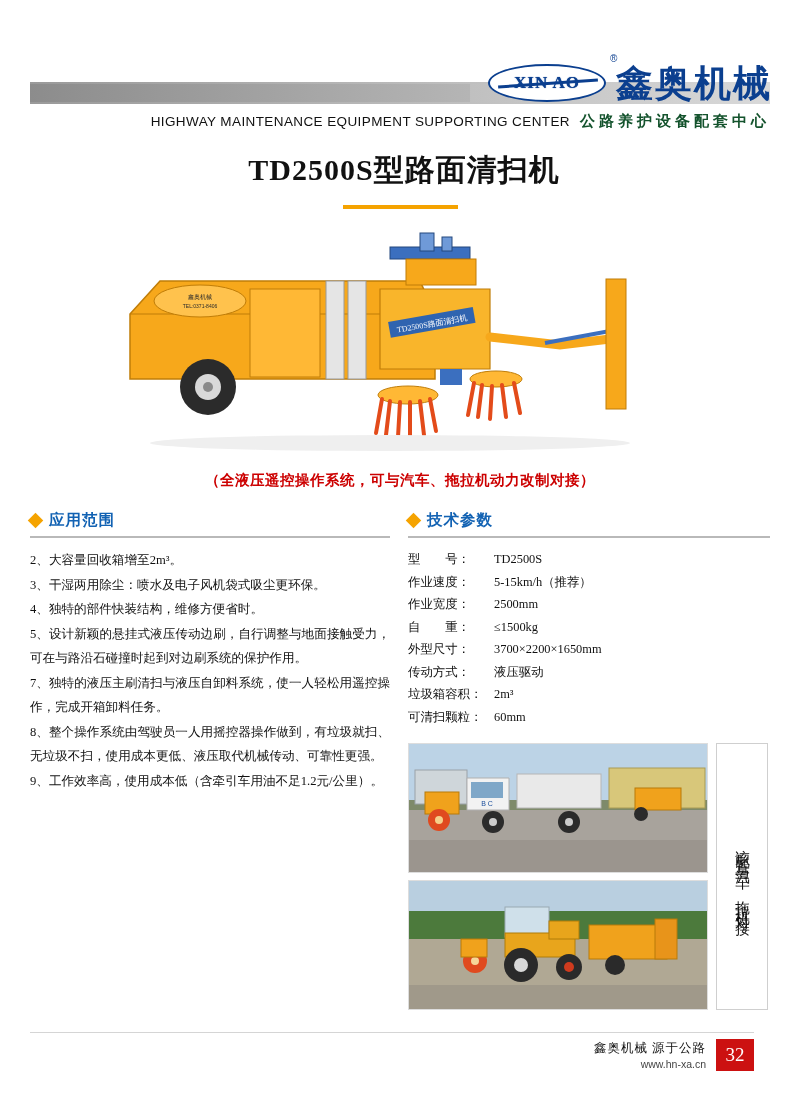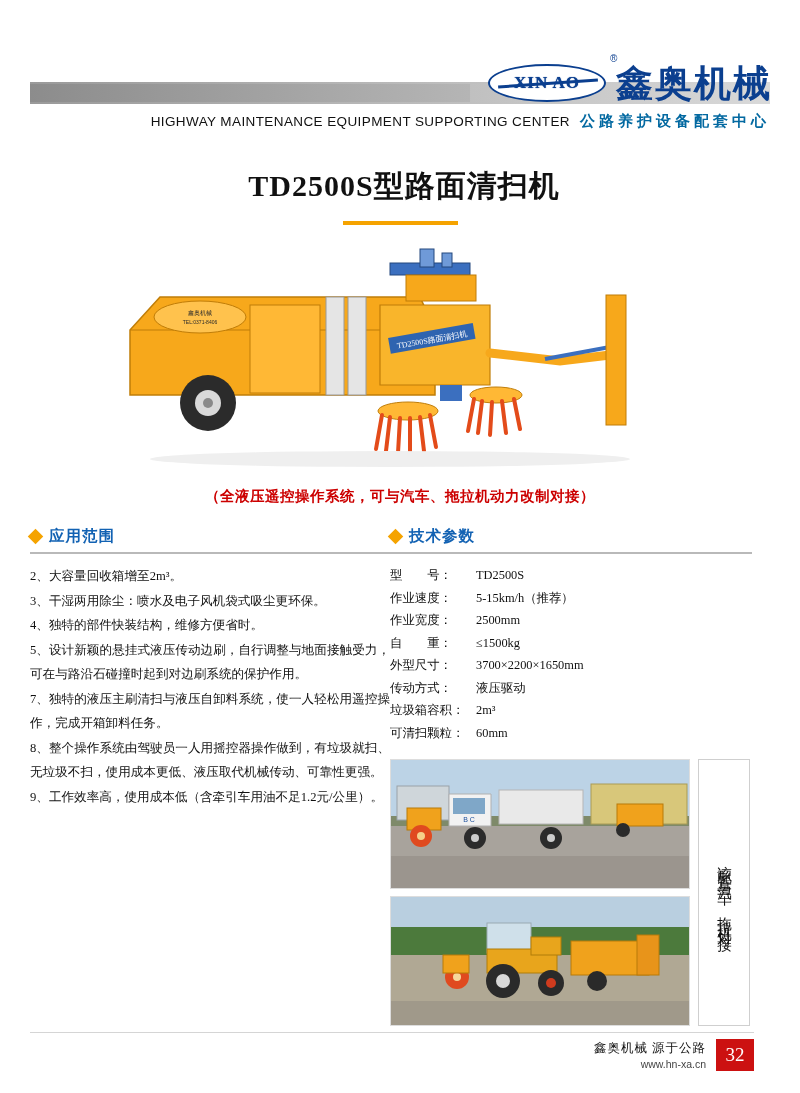--- a/index.html
+++ b/index.html
@@ -56,47 +56,47 @@
   }
   .header-sub {
     position:absolute; left:30px; top:112px; width:740px;
     display:flex; align-items:baseline; justify-content:flex-end; gap:10px;
   }
   .sub-en {
     font-size:13.5px; letter-spacing:0.4px; color:#111; font-weight:500;
     font-family:"Liberation Sans", sans-serif;
   }
   .sub-cn {
-    font-size:15px; color:#0369a1; letter-spacing:4px; font-weight:bold;
+    font-size:15px; color:#14532d; letter-spacing:4px; font-weight:bold;
     font-family:"Liberation Serif", serif;
   }
 
   
   .title {
     text-align:center; font-size:30px; font-weight:bold; color:#111;
-    font-family:"Liberation Serif", serif; margin-top:16px; letter-spacing:1px;padding-left:8px;
+    font-family:"Liberation Serif", serif; margin-top:0; letter-spacing:1px;padding-left:8px;
   }
   .title-rule {
     width:115px; height:4px; background:#f5a300; margin:14px auto 0;
   }
 
   
   .hero {
     position:relative; width:620px; height:250px; margin:10px auto 0;
   }
   .hero svg { display:block; }
 
   .hero-caption {
     text-align:center; color:#cc0000; font-size:14.5px; font-weight:bold;
     font-family:"Liberation Serif", serif; margin-top:2px; letter-spacing:0.5px;
   }
 
   
   .body-cols {
-    display:flex; margin:20px 30px 0 30px; 
+    display:flex; margin:20px 30px 0 30px; gap:18px;
   }
   .col-left { width:360px; }
   .col-right { width:362px; }
 
   .sec-head { display:flex; align-items:center; gap:8px; }
   .diamond {
     width:11px; height:11px; background:#f5a300; transform:rotate(45deg);
     flex:0 0 auto;
   }
   .sec-title {

